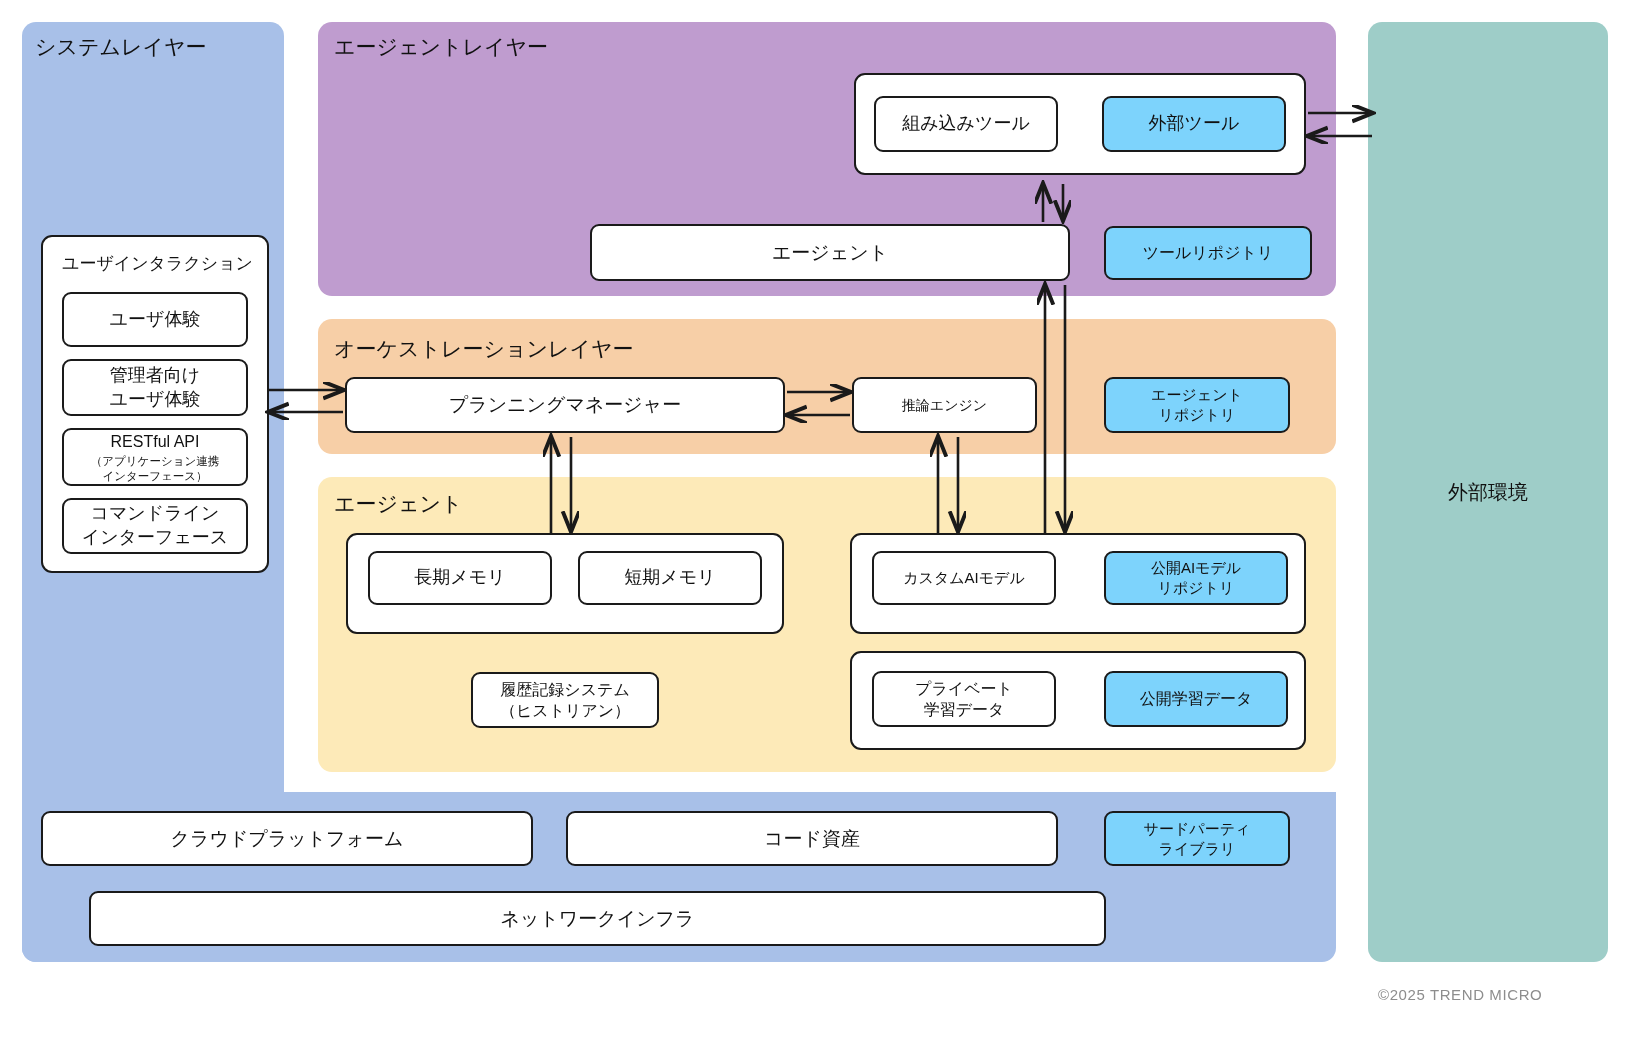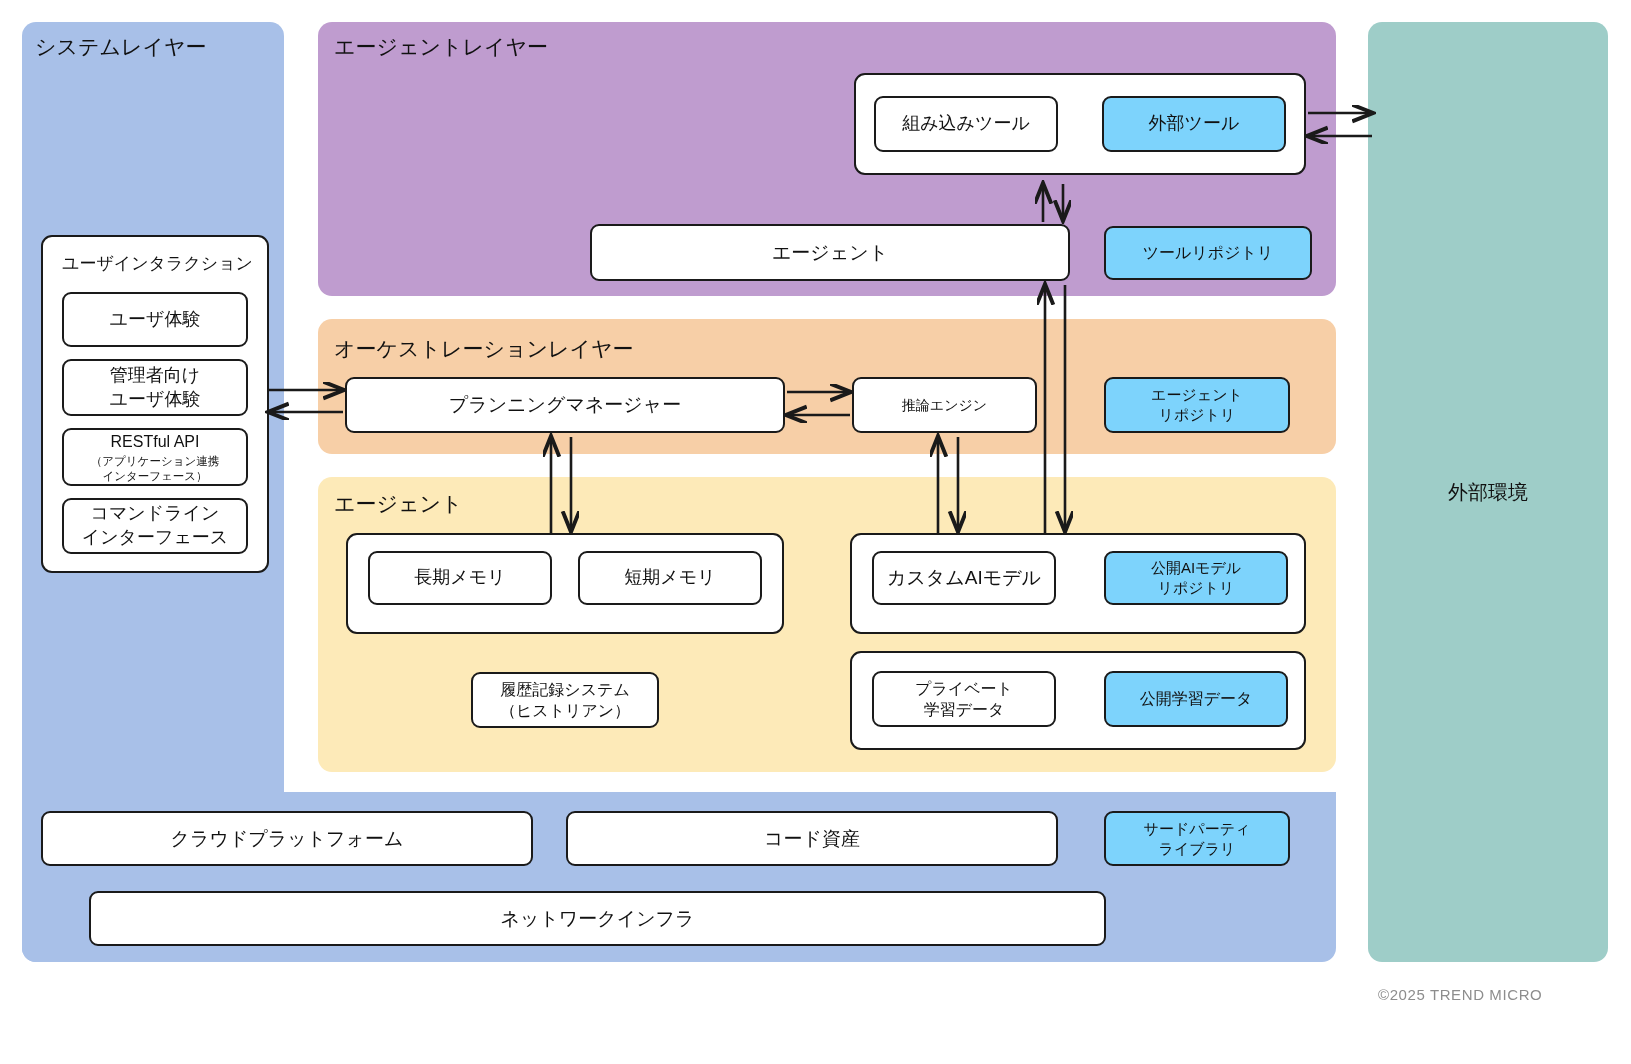--- a/index.html
+++ b/index.html
@@ -173,21 +173,21 @@
   <div class="abs node" style="left:578px;top:551px;width:184px;height:54px;">
     <span>短期メモリ</span>
   </div>
 
   <div class="abs node" style="left:471px;top:672px;width:188px;height:56px;font-size:16px;white-space:pre-line;">
     <span>履歴記録システム
 （ヒストリアン）</span>
   </div>
 
   <div class="abs group" style="left:850px;top:533px;width:456px;height:101px;"></div>
-  <div class="abs node" style="left:872px;top:551px;width:184px;height:54px;font-size:19px;">
+  <div class="abs node" style="left:872px;top:551px;width:184px;height:54px;font-size:15px;">
     <span>カスタムAIモデル</span>
   </div>
   <div class="abs node teal" style="left:1104px;top:551px;width:184px;height:54px;font-size:15px;white-space:pre-line;">
     <span>公開AIモデル
 リポジトリ</span>
   </div>
 
   <div class="abs group" style="left:850px;top:651px;width:456px;height:99px;"></div>
   <div class="abs node" style="left:872px;top:671px;width:184px;height:56px;font-size:16px;white-space:pre-line;">
     <span>プライベート

